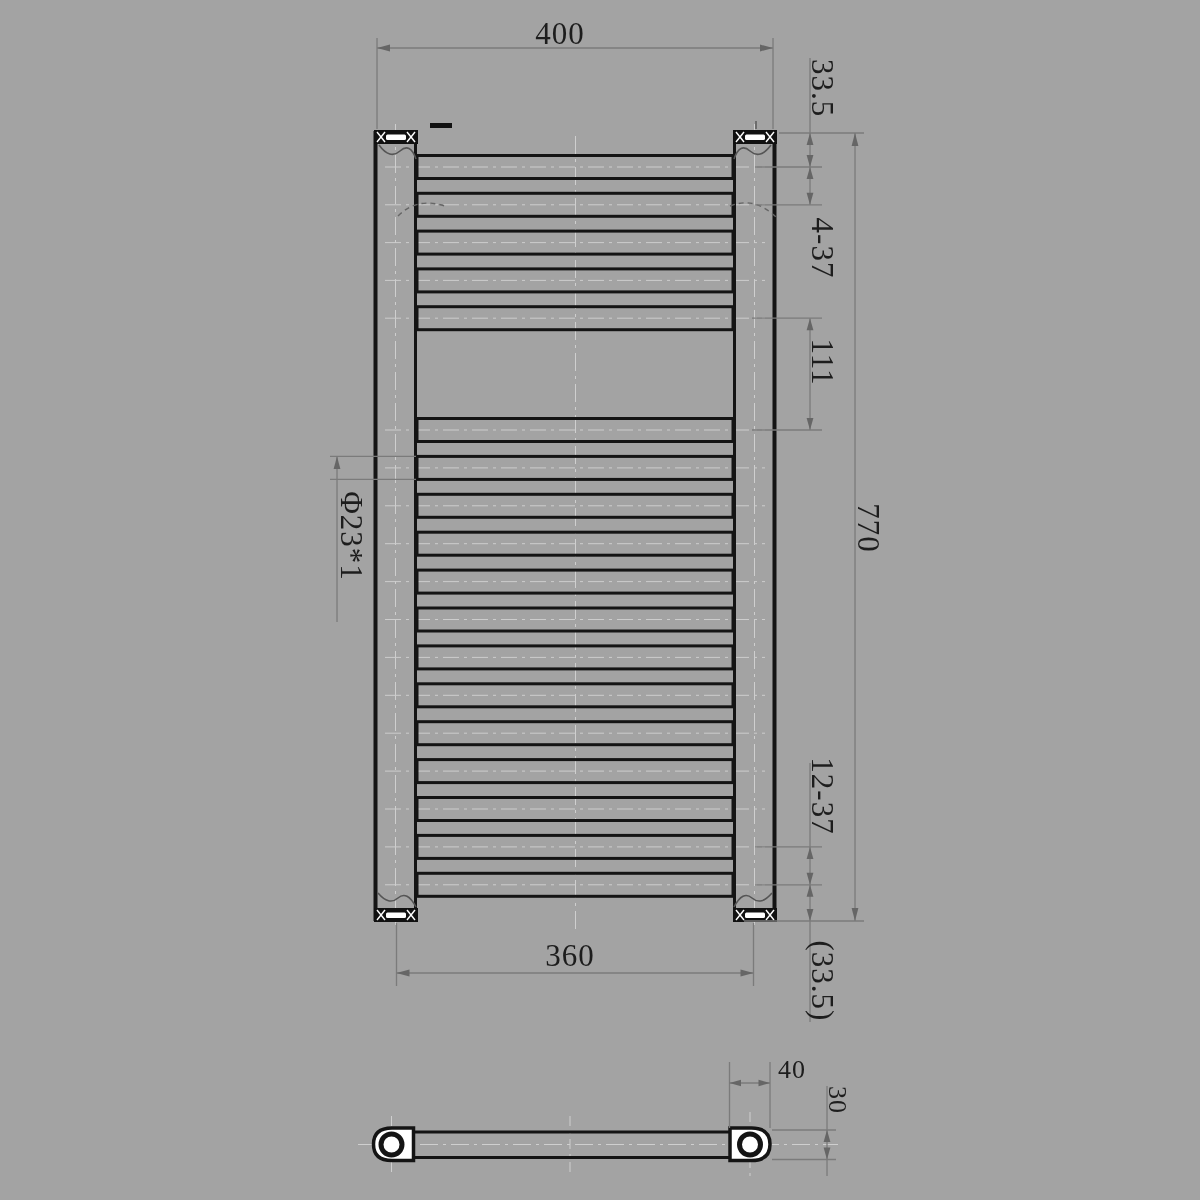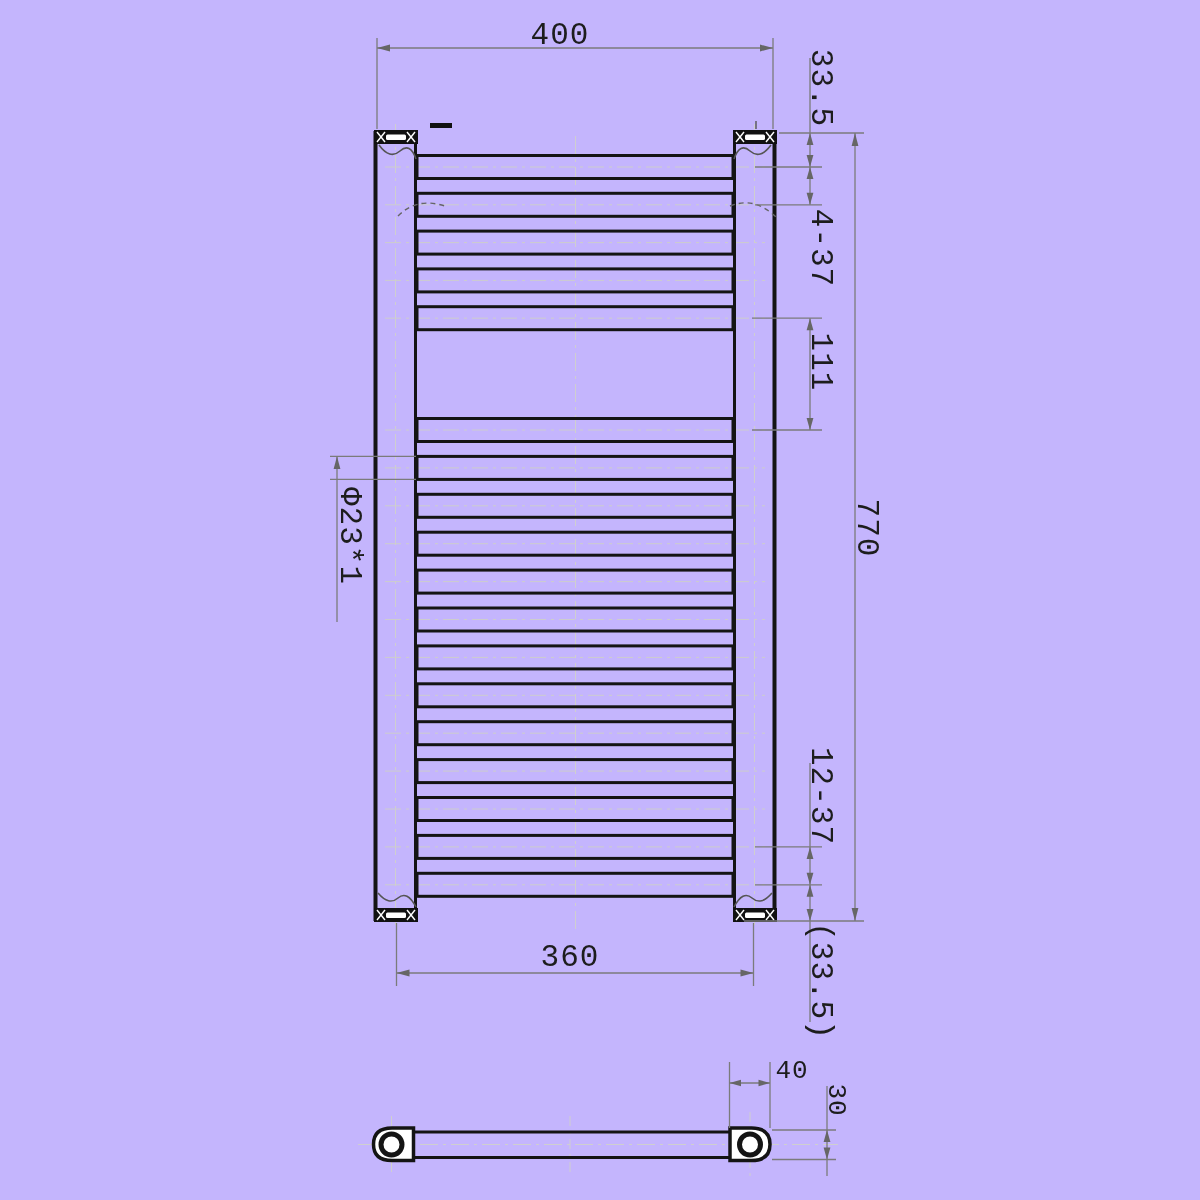--- a/index.html
+++ b/index.html
@@ -1,17 +1,17 @@
 <!DOCTYPE html>
 <html><head>
 <meta charset="utf-8">
 <style>
   html,body{margin:0;padding:0;background:#ffffff;}
-  .sheet{position:relative;width:1200px;height:1200px;background:#c4b5fd;overflow:hidden;
-         font-family:Liberation Mono, monospace;}
+  .sheet{position:relative;width:1200px;height:1200px;background:#a3a3a3;overflow:hidden;
+         font-family:Liberation Serif, serif;}
   svg{display:block;}
   text{fill:#1d1d1d;}
   .dimtxt{font-size:31px;letter-spacing:1px;}
   .dimtxt-sm{font-size:26px;letter-spacing:1px;}
 </style>
 </head>
 <body>
 
 <div class="sheet">
 <svg width="1200" height="1200" viewBox="0 0 1200 1200">

